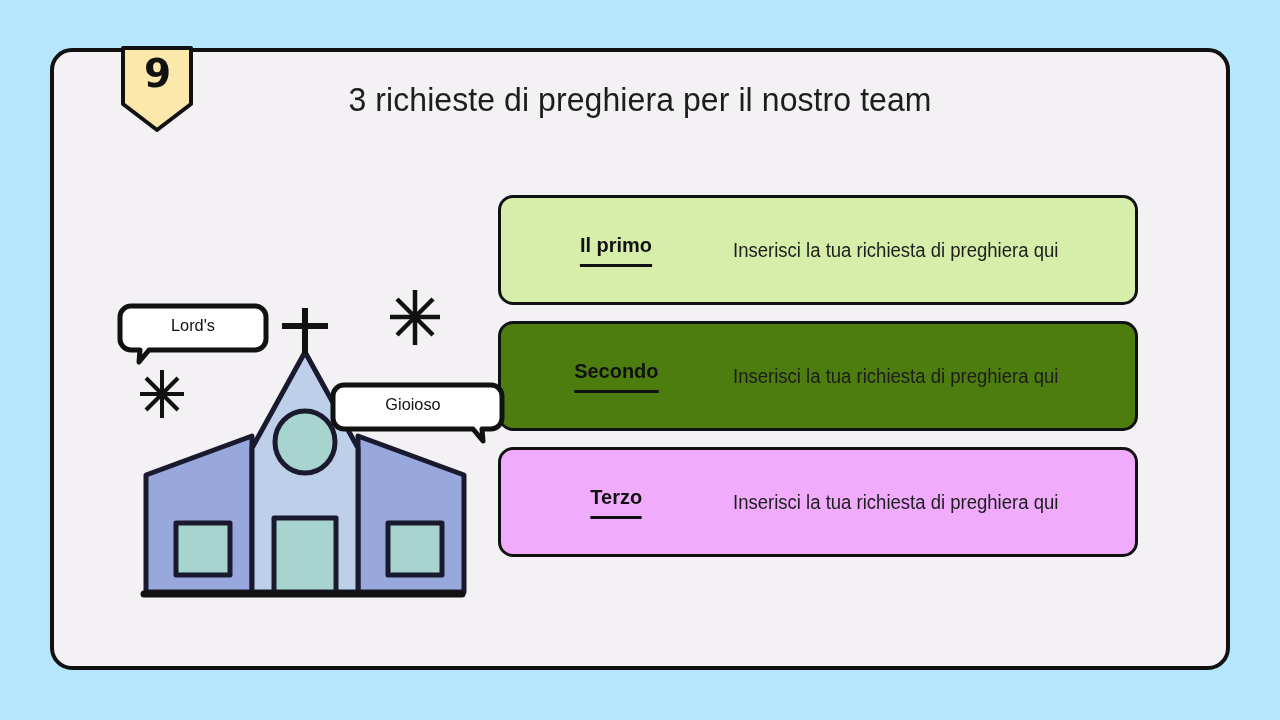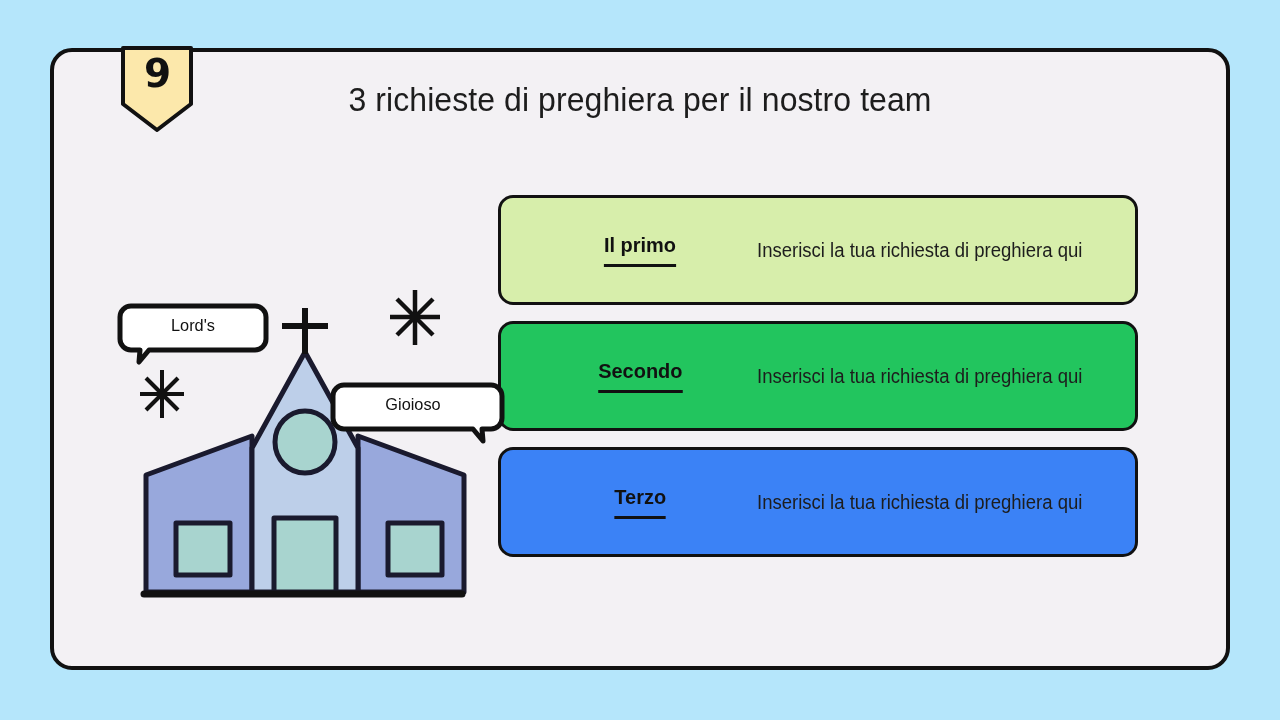--- a/index.html
+++ b/index.html
@@ -75,21 +75,20 @@
     width: 640px;
   }
   .row {
     position: relative;
     height: 110px;
     margin-bottom: 16px;
     border: 3.5px solid #111111;
     border-radius: 15px;
     display: flex;
     align-items: center;
-    padding-left: 24px;
   }
   .row-label-wrap {
     margin-left: 50px;
     width: 130px;
     text-align: center;
   }
   .row-label {
     display: inline-block;
     font-size: 21px;
     font-weight: bold;
@@ -156,28 +155,28 @@
 
 <div id="rows">
 
   <div class="row" style="background:#d7eeab">
     <div class="row-label-wrap">
       <span class="row-label">Il primo</span>
     </div>
     <div class="row-text">Inserisci la tua richiesta di preghiera qui</div>
   </div>
 
-  <div class="row" style="background:#22c55e">
+  <div class="row" style="background:#4d7c0f">
     <div class="row-label-wrap">
       <span class="row-label">Secondo</span>
     </div>
     <div class="row-text">Inserisci la tua richiesta di preghiera qui</div>
   </div>
 
-  <div class="row" style="background:#3b82f6">
+  <div class="row" style="background:#f0abfc">
     <div class="row-label-wrap">
       <span class="row-label">Terzo</span>
     </div>
     <div class="row-text">Inserisci la tua richiesta di preghiera qui</div>
   </div>
 
 </div>
 
 <div id="illustration">
   <svg viewBox="0 0 420 350" xmlns="http://www.w3.org/2000/svg">

